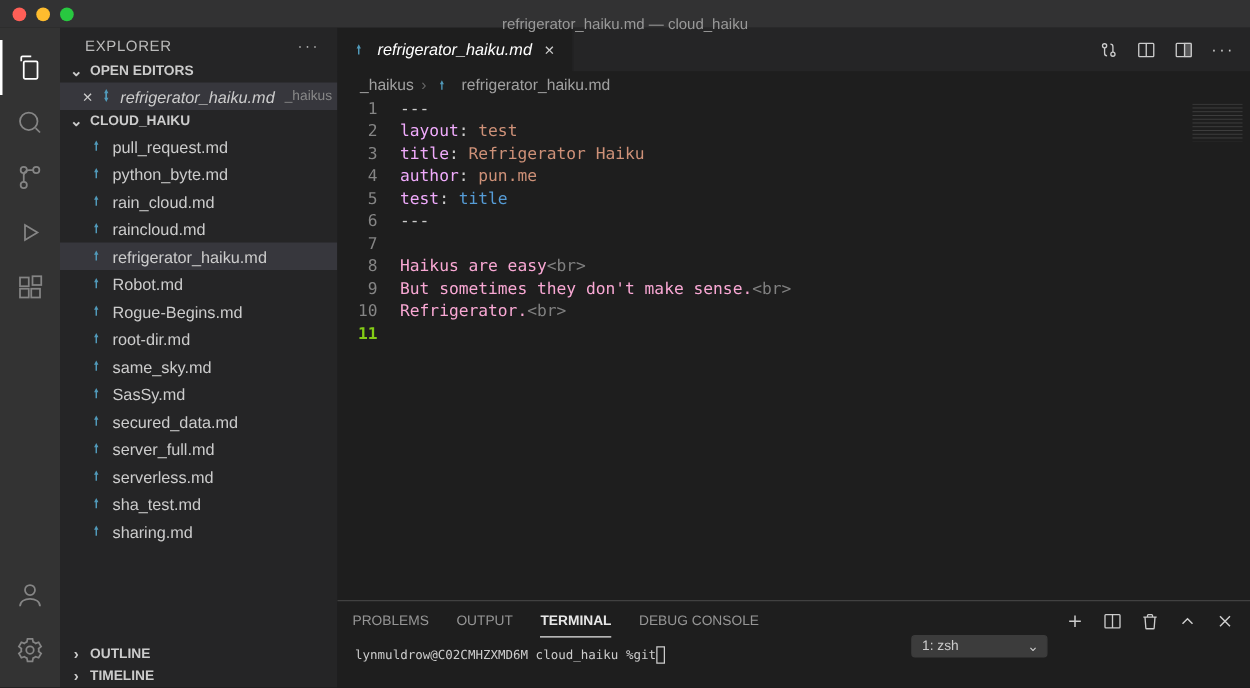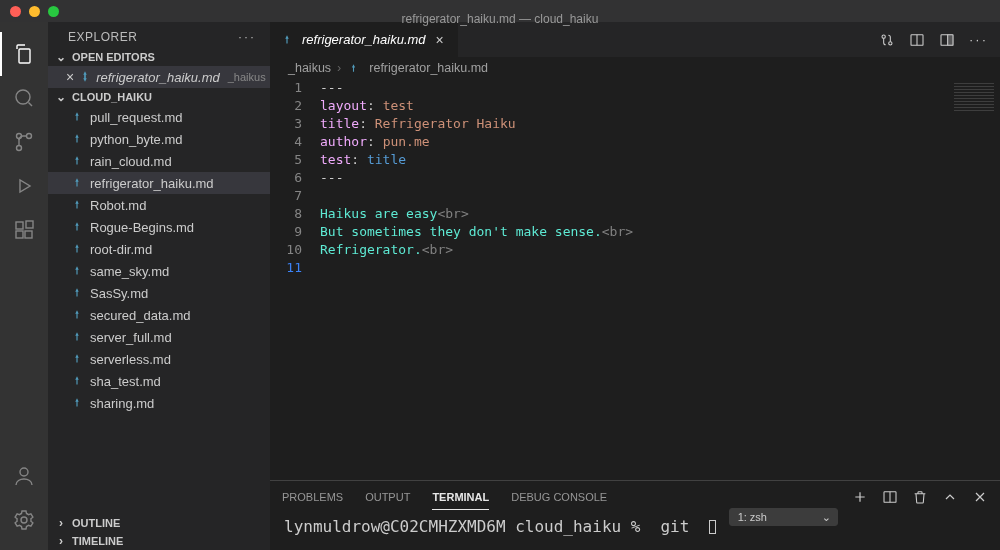--- a/index.html
+++ b/index.html
@@ -170,28 +170,28 @@
     position: relative;
   }
   .gutter {
     padding: 0 18px 0 0;
     text-align: right;
     color: #858585;
     user-select: none;
     width: 50px;
   }
   .gutter .ln { height: 18px; }
-  .gutter .ln.active { color: #3b82f6; }
+  .gutter .ln.active { color: #84cc16; font-weight: bold; }
   .code { flex: 1; }
   .code .line { height: 18px; white-space: pre; }
   .tok-punc { color: #cccccc; }
   .tok-key { color: #f0abfc; }
   .tok-val { color: #ce9178; }
   .tok-bool { color: #569cd6; }
-  .tok-text { color: #5eead4; }
+  .tok-text { color: #f9a8d4; }
   .tok-tag { color: #808080; }
   .minimap {
     position: absolute;
     top: 4px; right: 6px;
     width: 40px; height: 30px;
     opacity: 0.3;
     background: linear-gradient(#888 1px, transparent 1px) 0 0/100% 3px;
   }
   .panel {
     height: 70px;
@@ -223,26 +223,26 @@
     border: 1px solid #3c3c3c;
     color: #ccc;
     font-size: 11px;
     padding: 2px 70px 2px 8px;
     border-radius: 3px;
     position: relative;
     margin-top: 39px;
   }
   .term-body {
     font-family: Menlo, Consolas, monospace;
-    font-size: 16px;
+    font-size: 10px;
     padding: 4px 14px;
     color: #ccc;
     display: flex;
     align-items: center;
-    gap: 20px;
+    gap: 0;
   }
   .term-cursor {
     display: inline-block;
     width: 7px; height: 14px;
     border: 1px solid #ccc;
   }
   svg { display: block; }
 </style>
 </head>
 <body>
@@ -353,20 +353,28 @@
           </span>
           <span>python_byte.md</span>
         </div>
         <div class="file-item">
           <span class="file-icon-md">
             <svg width="14" height="14" viewBox="0 0 24 24" fill="currentColor">
               <path d="M12 4l3 6h-2v8h-2v-8H9z"></path>
             </svg>
           </span>
           <span>rain_cloud.md</span>
+        </div>
+        <div class="file-item">
+          <span class="file-icon-md">
+            <svg width="14" height="14" viewBox="0 0 24 24" fill="currentColor">
+              <path d="M12 4l3 6h-2v8h-2v-8H9z"></path>
+            </svg>
+          </span>
+          <span>raincloud.md</span>
         </div>
         <div class="file-item selected">
           <span class="file-icon-md">
             <svg width="14" height="14" viewBox="0 0 24 24" fill="currentColor">
               <path d="M12 4l3 6h-2v8h-2v-8H9z"></path>
             </svg>
           </span>
           <span>refrigerator_haiku.md</span>
         </div>
         <div class="file-item">

